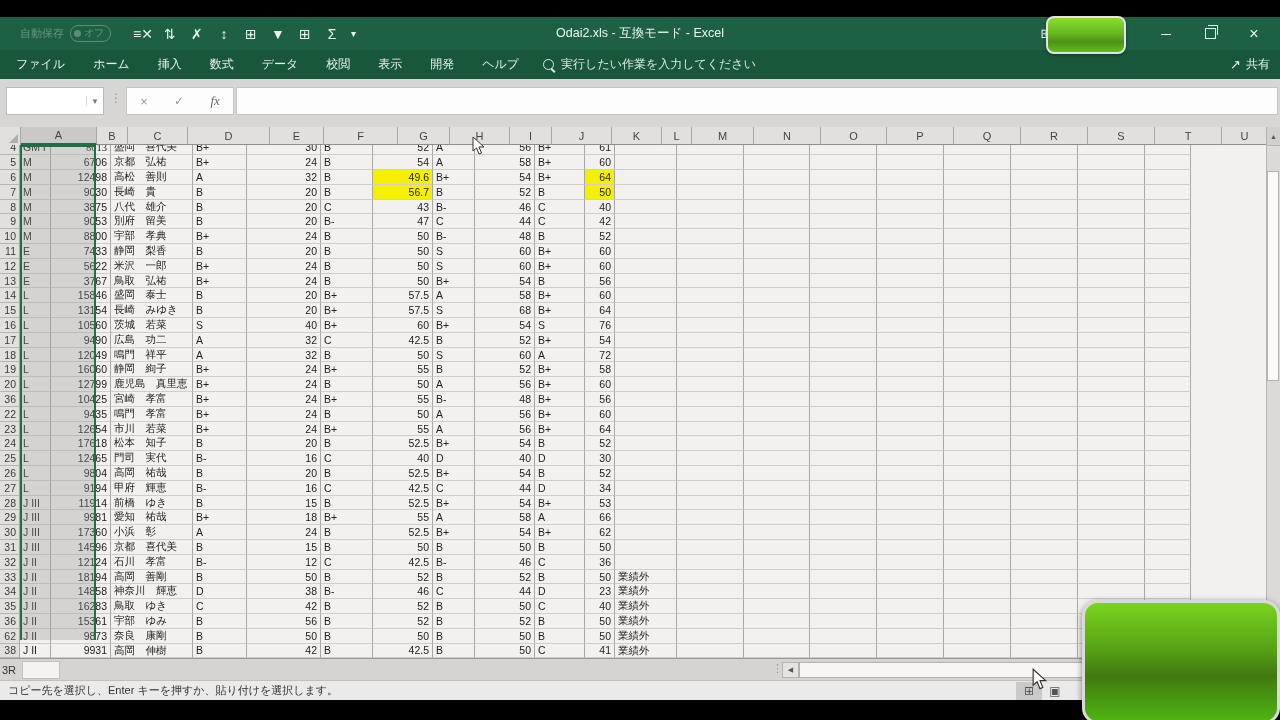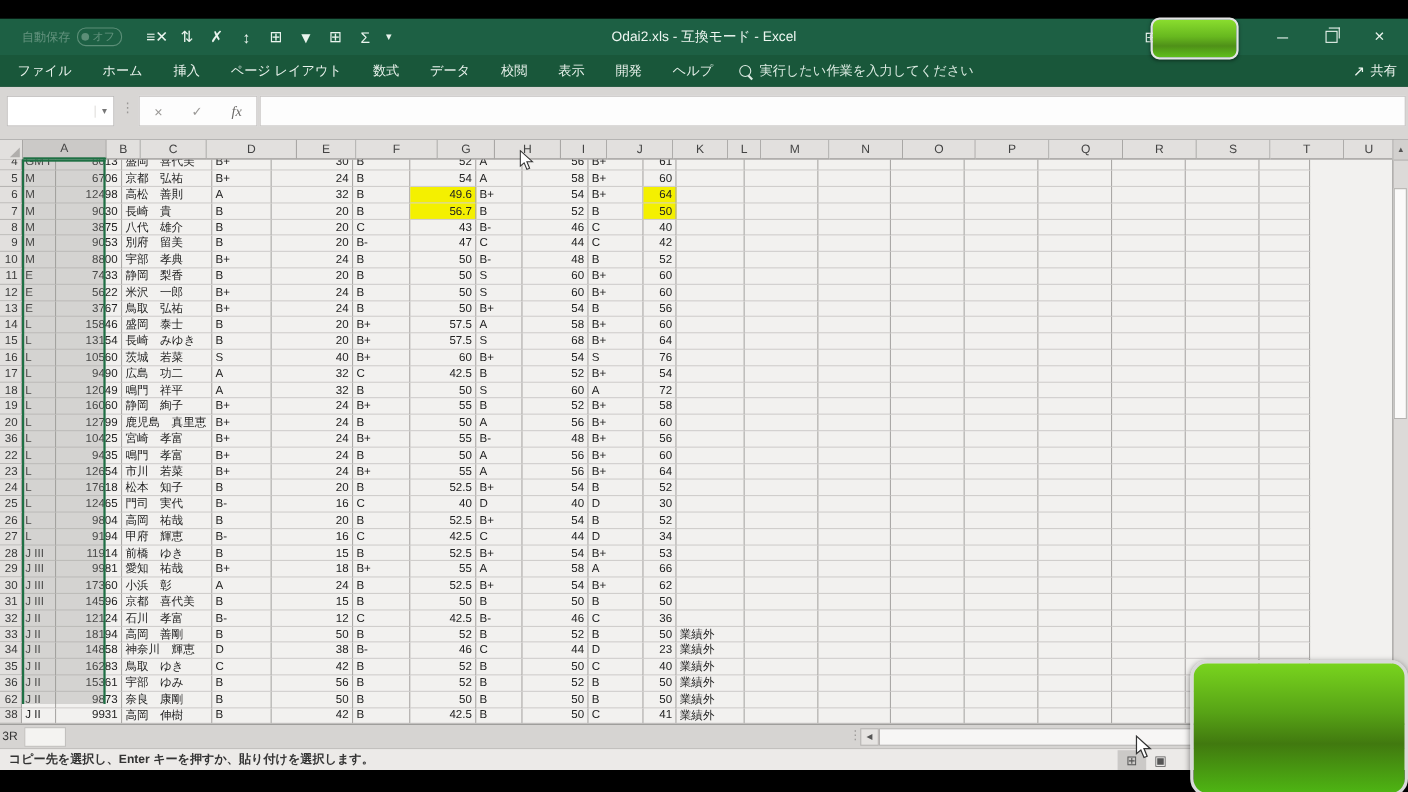--- a/index.html
+++ b/index.html
@@ -74,21 +74,21 @@
   .tabs-holder{display:flex;align-items:stretch;margin-left:38px;}
   .sheettab{display:flex;align-items:center;padding:0 12px;font-size:11.5px;color:#3c3c3c;position:relative;}
   .sheettab.active{background:#fff;color:#1a6b44;font-weight:bold;border-left:1px solid #aaa8a6;border-right:1px solid #aaa8a6;border-bottom:2px solid #1e7044;box-sizing:border-box;}
   .tabsep{width:1px;height:12px;background:#9a9896;align-self:center;}
   .addsheet{width:15px;height:15px;border:1px solid #8a8886;border-radius:50%;color:#5a5856;font-size:11px;line-height:13px;text-align:center;align-self:center;margin-left:26px;}
   .hs-sep{position:absolute;left:772px;top:3px;color:#9a9896;font-size:11px;}
   .hs-left{position:absolute;left:782px;top:3px;width:17px;height:16px;background:#e6e4e2;border:1px solid #b5b3b1;display:flex;align-items:center;justify-content:center;font-size:7px;color:#555;box-sizing:border-box;}
   .hs-track{position:absolute;left:799px;top:3px;width:286px;height:16px;background:#f7f6f5;border:1px solid #b5b3b1;box-sizing:border-box;}
   
   .statusbar{position:absolute;top:680px;left:0;width:1280px;height:20px;background:#eceae8;border-top:1px solid #c2c0be;box-sizing:border-box;font-size:11px;color:#333;}
-  .status-msg{position:absolute;left:8px;top:2px;font-weight:bold;}
+  .status-msg{position:absolute;left:8px;top:2px;}
   .viewbtns{position:absolute;right:212px;top:0;height:20px;display:flex;align-items:center;}
   .viewbtn{width:26px;height:18px;display:flex;align-items:center;justify-content:center;font-size:12px;color:#555;}
   .viewbtn.active{background:#cbc9c7;}
   
   .censor-pill{position:absolute;left:1046px;top:16px;width:76px;height:34px;border-radius:8px;border:2px solid #e4e4e4;
       background:linear-gradient(180deg,#8add2e 0%,#67b81f 45%,#4f9018 70%,#5fbf1a 100%);box-shadow:0 1px 3px rgba(0,0,0,.4);z-index:50;}
   .censor-big{position:absolute;left:1082px;top:600px;width:192px;height:118px;border-radius:16px;border:3px solid #d9d9d9;
       background:linear-gradient(180deg,#79d41e 0%,#57a316 38%,#41790f 62%,#4eb513 100%);box-shadow:0 2px 6px rgba(0,0,0,.5);z-index:50;}
   .cursor{position:absolute;z-index:60;pointer-events:none;}
 </style>
@@ -131,21 +131,20 @@
         </div>
       <div class="win-btn" style="font-size:16px;">×</div>
     </div>
   </div>
 
   <div class="ribbonrow">
     <div class="ribbon-tabs" id="ribbon-tabs" style="margin-left:2px;">
         <span class="ribbon-tab">ファイル</span>
         <span class="ribbon-tab">ホーム</span>
         <span class="ribbon-tab">挿入</span>
-        <span class="ribbon-tab">ページ レイアウト</span>
         <span class="ribbon-tab">数式</span>
         <span class="ribbon-tab">データ</span>
         <span class="ribbon-tab">校閲</span>
         <span class="ribbon-tab">表示</span>
         <span class="ribbon-tab">開発</span>
         <span class="ribbon-tab">ヘルプ</span>
       </div>
     <div class="tellme">
       <span class="mag"></span>
       <span>実行したい作業を入力してください</span>
@@ -193,21 +192,21 @@
         <div class="colhead" style="width: 67px;">R</div>
         <div class="colhead" style="width: 67px;">S</div>
         <div class="colhead" style="width: 67px;">T</div>
         <div class="colhead" style="width: 46px;">U</div>
       </div>
     <div class="rows">
       <div class="rowwrap" id="rowwrap">
           <div class="row">
             <div class="rowhead">4</div>
             <div class="cell txt" style="width: 31px;">GM I</div>
-            <div class="cell num" style="width: 60px;">8013</div>
+            <div class="cell num" style="width: 60px; font-family: Liberation Serif, serif;">8013</div>
             <div class="cell txt" style="width: 82px;">盛岡　喜代美</div>
             <div class="cell txt" style="width: 54px;">B+</div>
             <div class="cell num" style="width: 74px;">30</div>
             <div class="cell txt" style="width: 52px;">B</div>
             <div class="cell num" style="width: 60px;">52</div>
             <div class="cell txt" style="width: 42px;">A</div>
             <div class="cell num" style="width: 60px;">56</div>
             <div class="cell txt" style="width: 50px;">B+</div>
             <div class="cell num" style="width: 30px;">61</div>
             <div class="cell txt" style="width: 62px;"></div>

